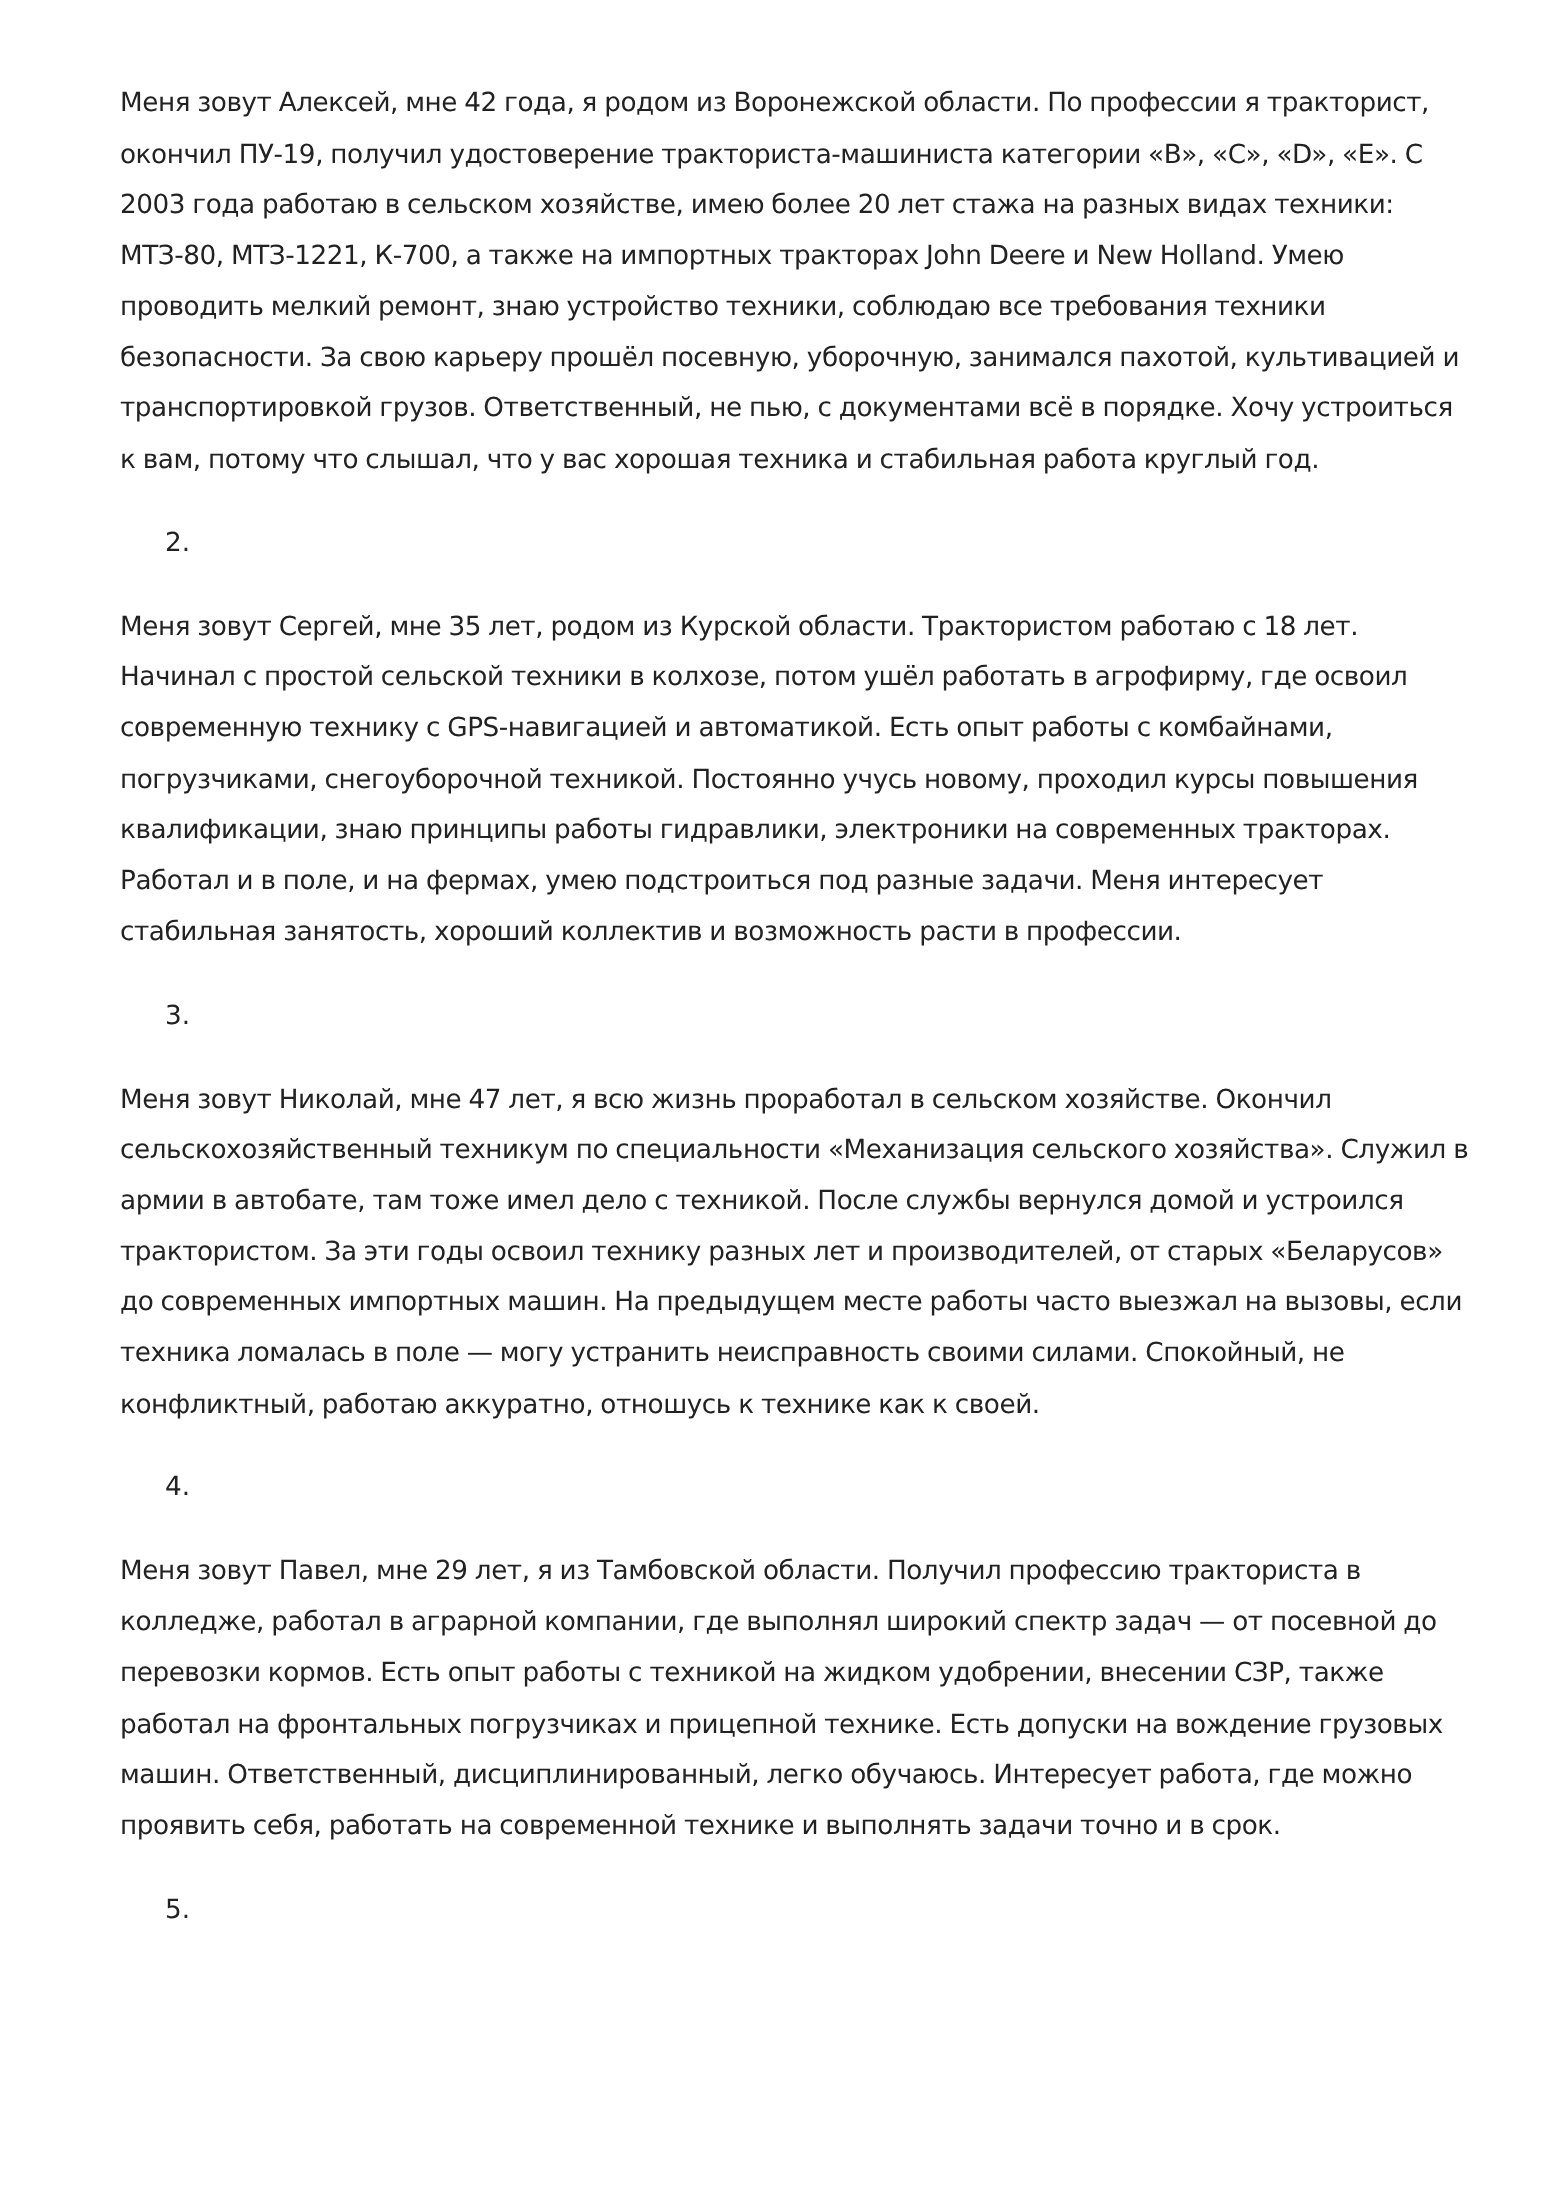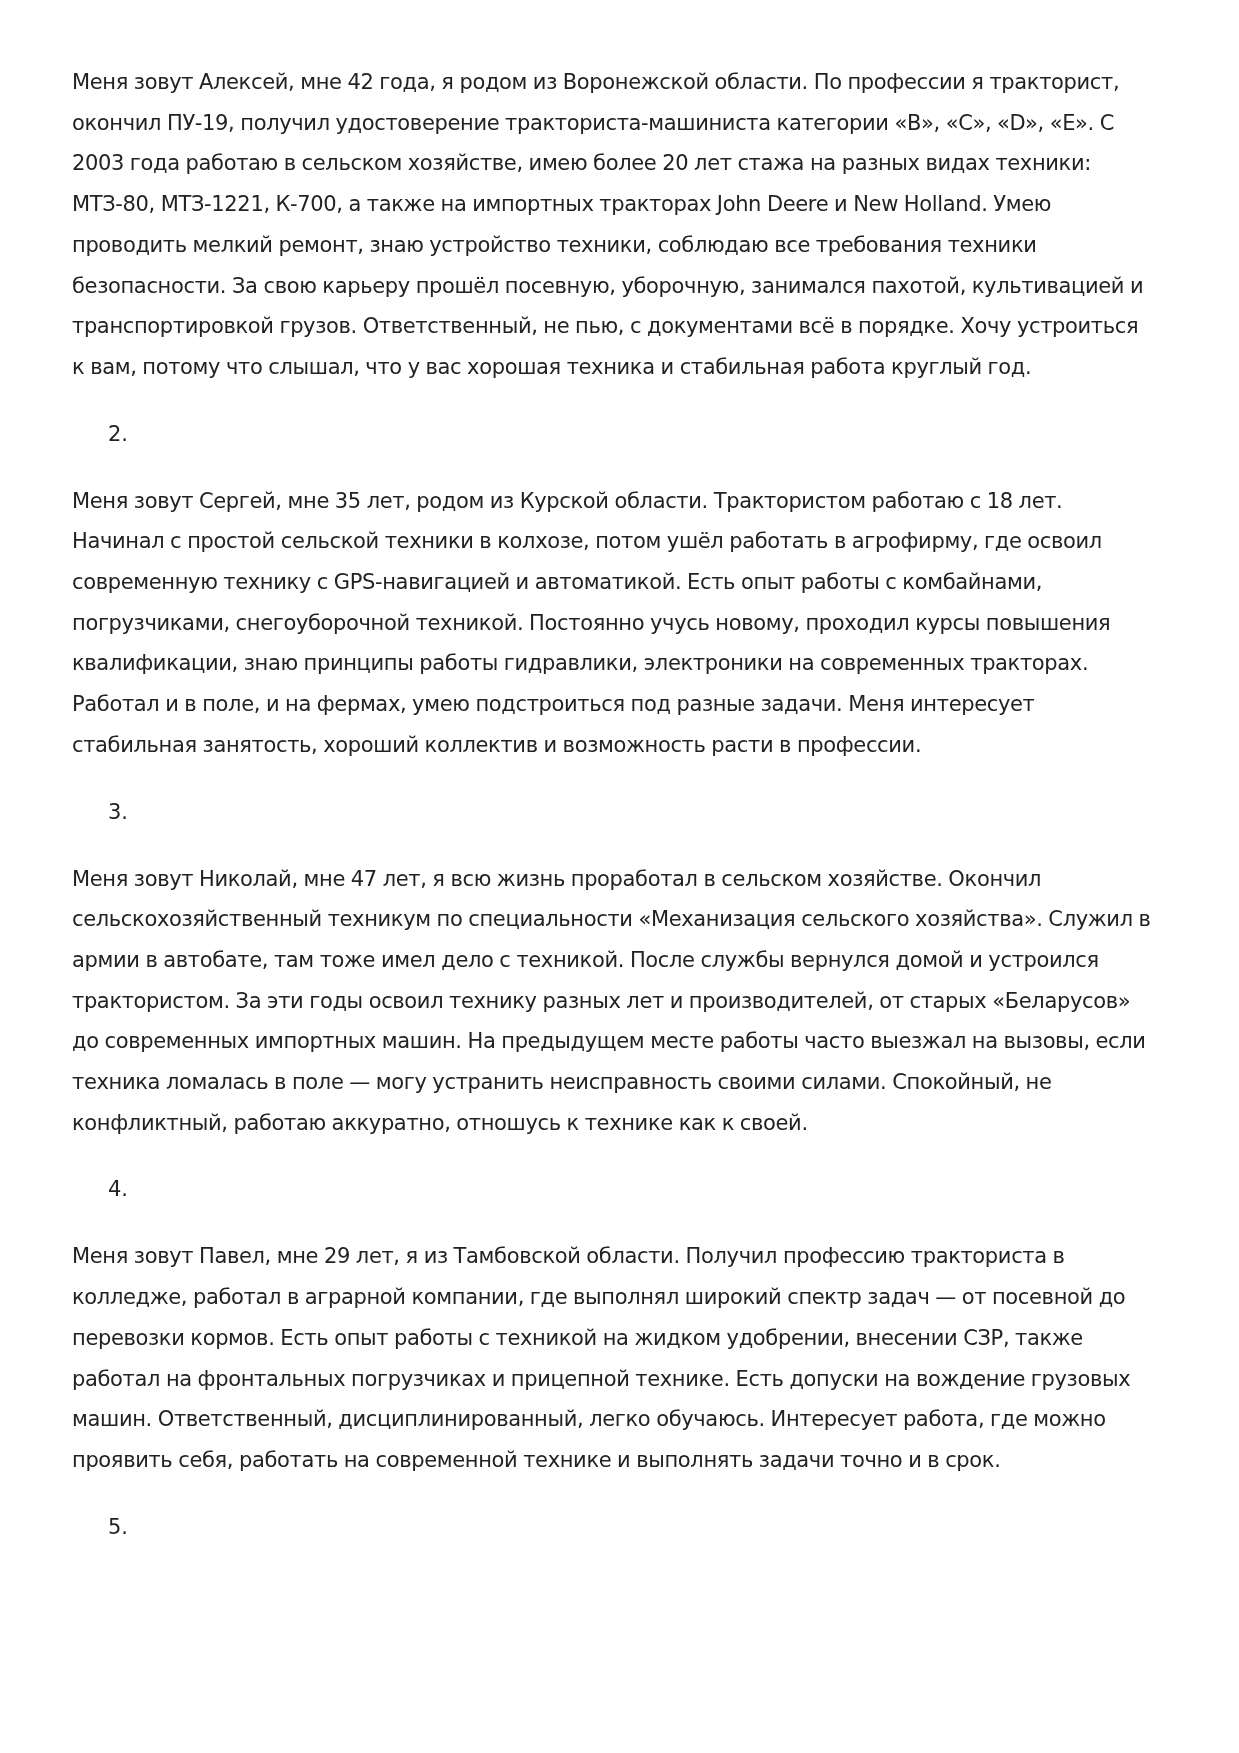--- a/index.html
+++ b/index.html
@@ -10,21 +10,21 @@
     body {
       width: 1239px;
       height: 1753px;
       overflow: hidden;
       position: relative;
       font-family: "DejaVu Sans", "Liberation Sans", sans-serif;
       color: #222222;
     }
     .page {
       position: absolute;
-      left: 72px;
+      left: 96px;
       top: 62px;
       width: 1080px;
     }
     .para {
       margin: 0;
       font-size: 21px;
       line-height: 40.7px;
       letter-spacing: -0.35px;
       word-spacing: -0.5px;
     }

